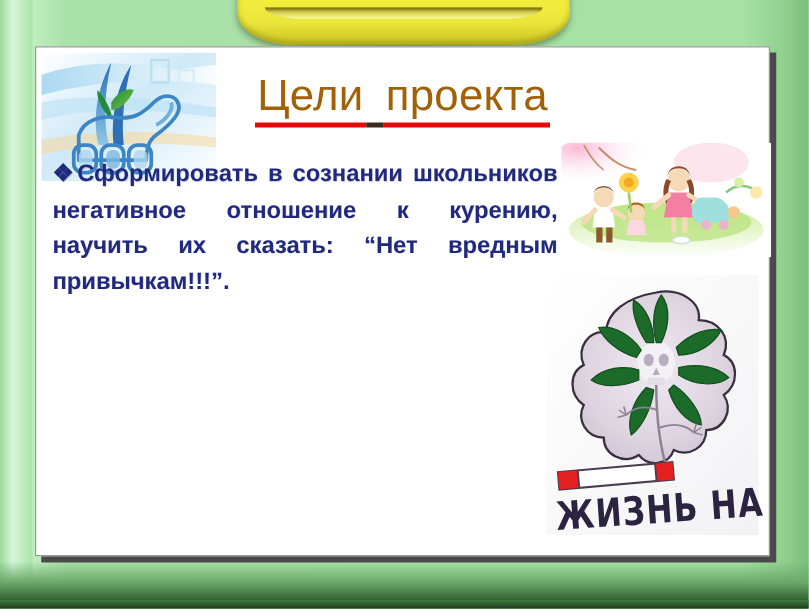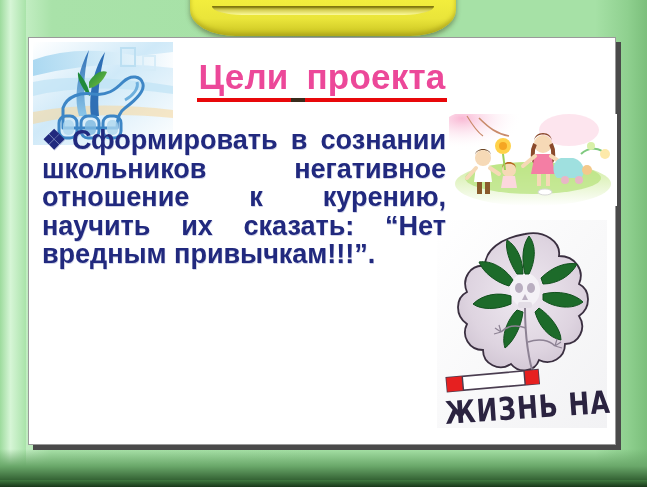--- a/index.html
+++ b/index.html
@@ -55,21 +55,21 @@
     position:absolute;left:28px;top:37px;width:586px;height:406px;
     background:#ffffff;
     border:1px solid #9a9a9a;
     box-shadow:5px 5px 0 #4a4a4a;
     z-index:5;
   }
 
   .title{
     position:absolute;left:0;right:0;top:19px;
     text-align:center;
-    font-size:35px;font-weight:bold;color:#ec4899;
+    font-size:35px;font-weight:normal;color:#a16207;
     letter-spacing:.2px;
     z-index:8;
   }
   .title span{
     border-bottom:4px solid #e8080a;
     padding:0 2px 1px 2px;
     display:inline-block;
   }
   .title .gap{ border-bottom-color:#3a2c1c; }
 
@@ -86,21 +86,21 @@
   
   .poster{
     position:absolute;left:400px;top:178px;width:186px;height:216px;
     overflow:hidden;z-index:6;
   }
 
   .body-text{
     position:absolute;left:13px;top:88px;width:404px;
     z-index:7;
     color:#21297e;
-    font-size:27px;font-weight:bold;line-height:28.5px;
+    font-size:19px;font-weight:bold;line-height:28.5px;
     text-align:justify;
     text-shadow:0.5px 0.5px 0 rgba(120,130,190,.35);
   }
   .body-text p{margin:0 0 22px 0;}
   .body-text p:last-child{margin-bottom:0;}
   .bullet{ letter-spacing:0; }
 </style>
 </head>
 <body>
 

